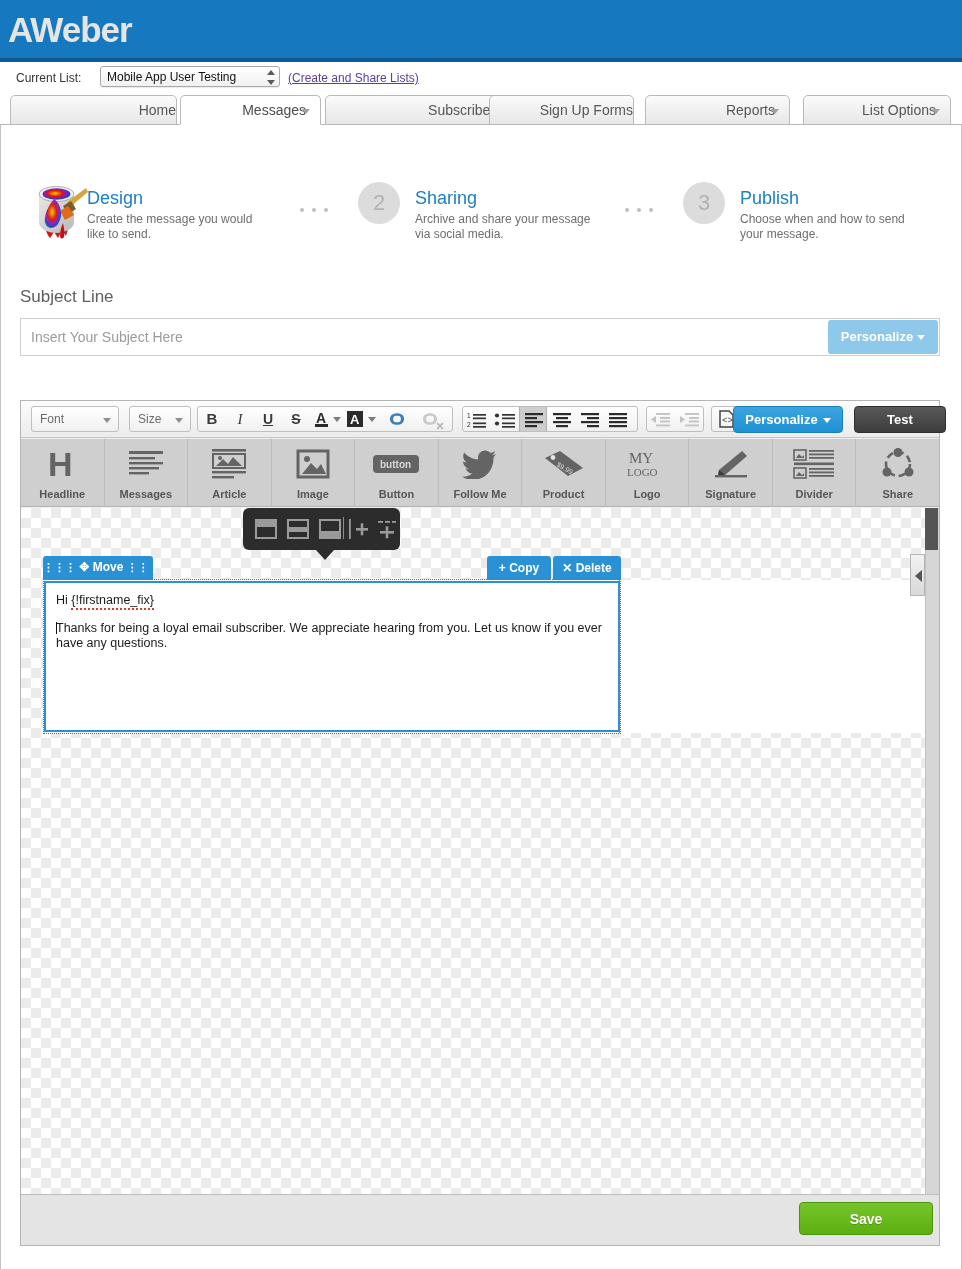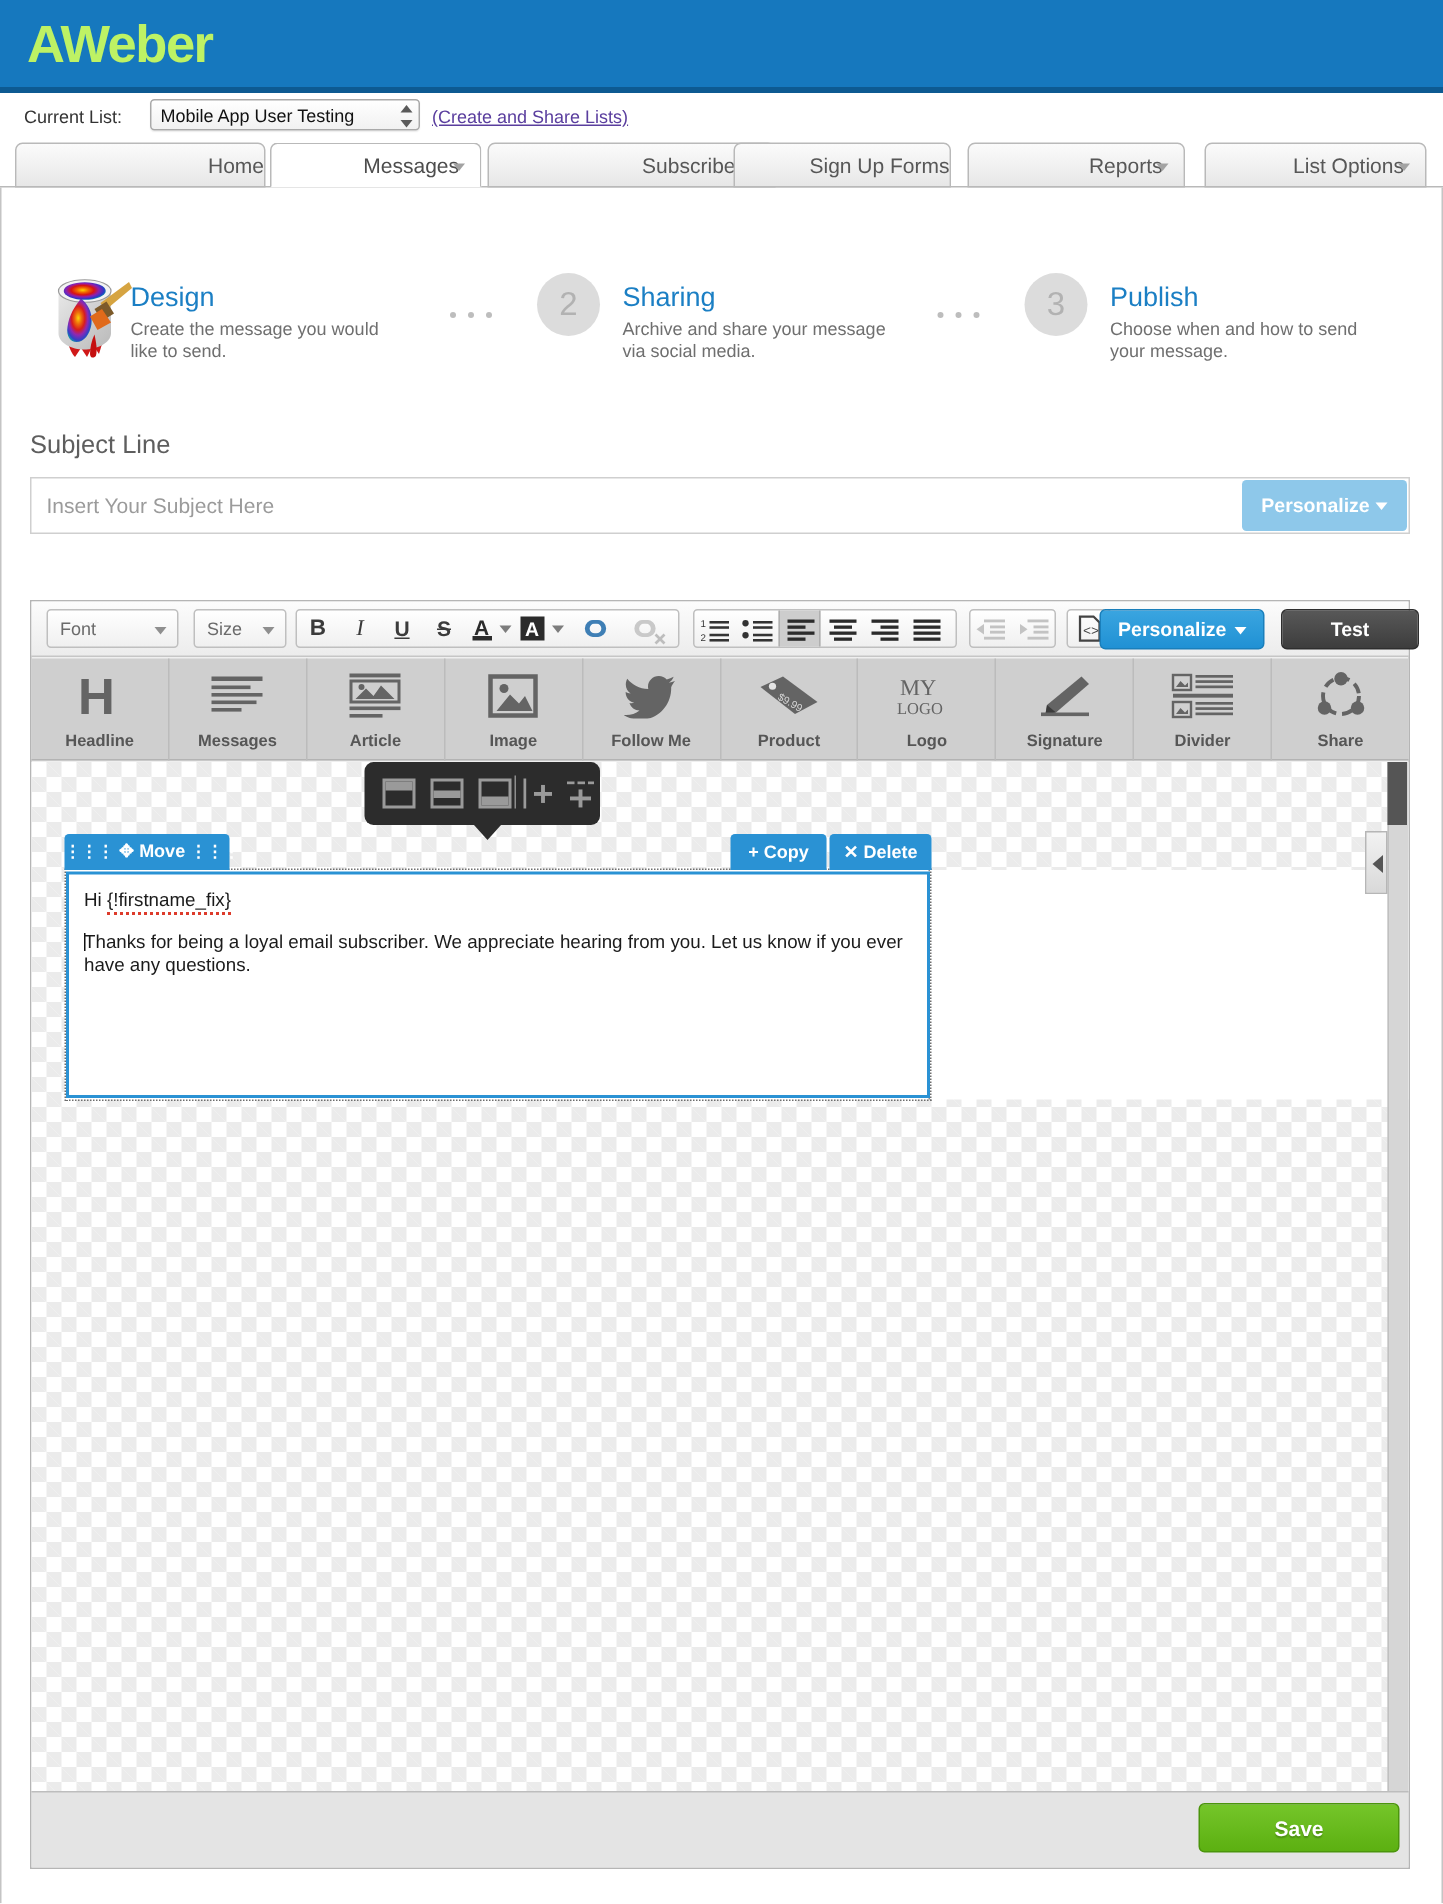--- a/index.html
+++ b/index.html
@@ -16,22 +16,22 @@
     background: #ffffff;
   }
 
   
   .topbar {
     position: absolute; left: 0; top: 0; width: 962px; height: 62px;
     background: #1678be;
     border-bottom: 4px solid #0d5a92;
   }
   .logo {
-    position: absolute; left: 18px; top: 10px;
-    font-size: 35px; font-weight: bold; color: #bef264;
+    position: absolute; left: 8px; top: 10px;
+    font-size: 35px; font-weight: bold; color: #e5e5e5;
     letter-spacing: -1px; font-family: "Liberation Sans", sans-serif;
   }
   .topnav { position: absolute; right: 0; top: 0; height: 62px; }
 
   
   .listrow {
     position: absolute; left: 0; top: 66px; width: 962px; height: 26px;
     background: #ffffff;
   }
   .listrow-label {
@@ -695,20 +695,29 @@
         <div class="pal-icon">
           <svg width="34" height="30" viewBox="0 0 34 30">
             <rect x="2" y="2" width="30" height="26" fill="none" stroke="#646464" stroke-width="3"></rect>
             <circle cx="11" cy="10" r="3" fill="#646464"></circle>
             <path d="M6 25 L15 14 L21 20 L25 15 L30 25 Z" fill="#646464"></path>
           </svg>
         </div>
         <div class="pal-label">Image</div>
       </div>
 
+      <div class="pal-item">
+        <div class="pal-icon">
+          <svg width="48" height="22" viewBox="0 0 48 22">
+            <rect x="1" y="2" width="46" height="18" rx="4" fill="#646464"></rect>
+            <text x="8" y="15" font-size="10" font-weight="bold" fill="#d8d8d8" font-family="Liberation Sans, sans-serif">button</text>
+          </svg>
+        </div>
+        <div class="pal-label">Button</div>
+      </div>
 
       <div class="pal-item">
         <div class="pal-icon">
           <svg width="36" height="30" viewBox="0 0 36 30">
             <path d="M34 5 c-1.3 .6 -2.7 1 -4.1 1.2 1.5 -.9 2.6 -2.3 3.2 -4 -1.4 .8 -3 1.4 -4.6 1.8 C27.2 2.5 25.3 1.6 23.2 1.6 c-4 0 -7.2 3.2 -7.2 7.2 0 .6 .06 1.1 .2 1.6 C10.2 10.1 5.4 7.5 2.2 3.5 1.6 4.6 1.2 5.9 1.2 7.3 c0 2.5 1.3 4.7 3.2 6 -1.2 0 -2.3 -.36 -3.3 -.9 v .1 c0 3.5 2.5 6.4 5.8 7 -.6 .2 -1.2 .25 -1.9 .25 -.46 0 -.9 -.05 -1.35 -.13 .9 2.9 3.6 5 6.7 5 -2.5 1.9 -5.6 3.1 -8.9 3.1 -.6 0 -1.15 -.03 -1.7 -.1 3.2 2 7 3.2 11.1 3.2 13.3 0 20.6 -11 20.6 -20.6 l -.02 -.94 C31.8 7.7 33 6.5 34 5 z" fill="#646464"></path>
           </svg>
         </div>
         <div class="pal-label">Follow Me</div>
       </div>
 

